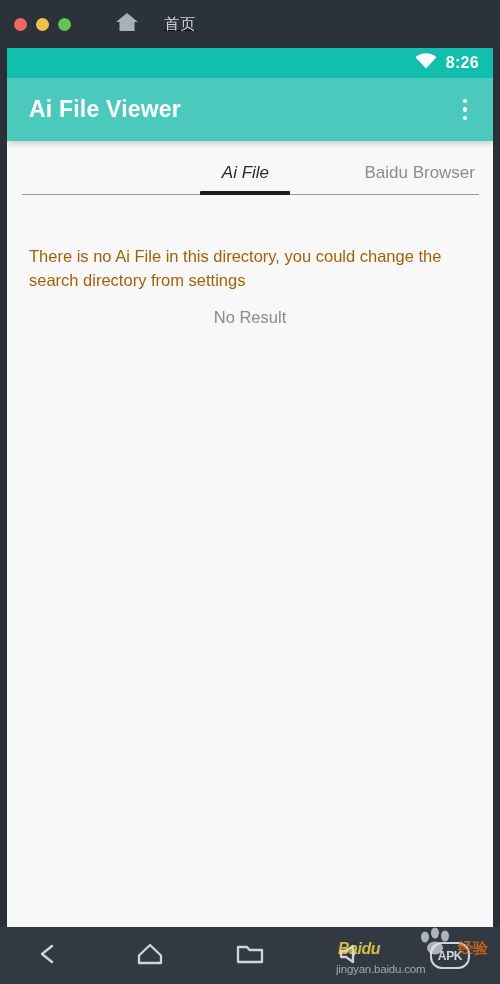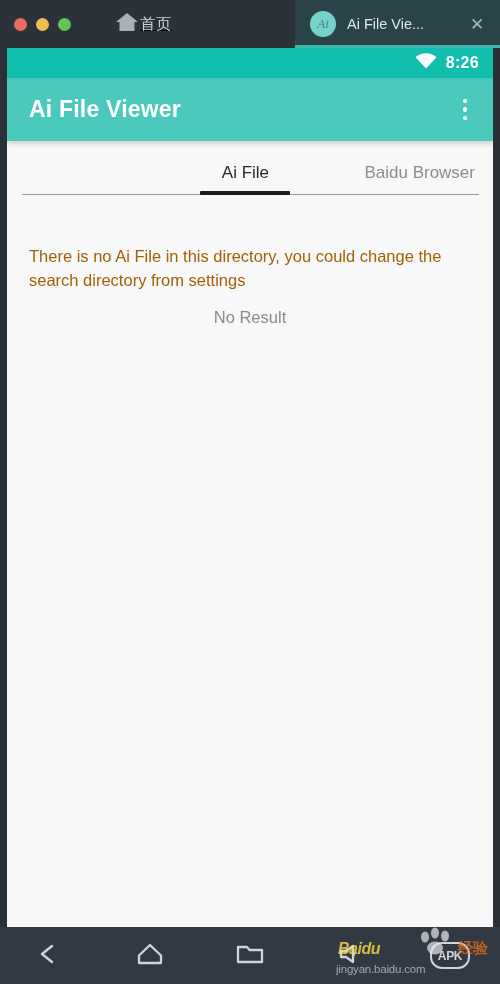--- a/index.html
+++ b/index.html
@@ -44,21 +44,21 @@
     width: 13px; height: 13px;
     border-radius: 50%;
   }
   .dot.red { background: #ec6a5f; }
   .dot.yellow { background: #f1bf4f; }
   .dot.green { background: #61c454; }
 
   .home-tab {
     display: flex;
     align-items: center;
-    gap: 0;
+    gap: 24px;
     padding-left: 28px;
     flex: 1;
     text-decoration: underline;
   }
   .home-icon { display: block; }
   .home-label {
     color: #cdd2d8;
     font-size: 15.5px;
     letter-spacing: 0.5px;
   }
@@ -188,21 +188,21 @@
     margin-left: 74px;
     text-align: center;
     cursor: pointer;
     min-width: 90px;
   }
   .tab-label {
     font-size: 17px;
     color: #8d8d8d;
     display: block;
   }
-  .tab.active .tab-label { color: #2b2b2b; }
+  .tab.active .tab-label { color: #2b2b2b; font-style: italic; }
   .tab.active::after {
     content: "";
     position: absolute;
     left: 0; right: 0; bottom: -1px;
     height: 4px;
     background: #1d1d1d;
     border-radius: 1px;
   }
   .tabs-rule {
     height: 1px;
@@ -316,25 +316,20 @@
 
     <div class="home-tab">
       <span class="home-icon">
         <svg width="26" height="24" viewBox="0 0 26 24">
           <path d="M13 3 L24 12 L20.5 12 L20.5 21 L5.5 21 L5.5 12 L2 12 Z" fill="#aab0b8"></path>
         </svg>
       </span>
       <span class="home-label">首页</span>
     </div>
 
-    <div class="app-tab">
-      <span class="tab-favicon">Ai</span>
-      <span class="tab-title">Ai File Vie...</span>
-      <span class="tab-close">✕</span>
-    </div>
   </div>
 
   <div class="phone">
 
     <div class="statusbar">
       <span>
         <svg width="22" height="16" viewBox="0 0 22 16">
           <path d="M11 15.5 L21.5 4.2 C18.6 1.6 14.9 0.3 11 0.3 C7.1 0.3 3.4 1.6 0.5 4.2 Z" fill="#ffffff"></path>
         </svg>
       </span>

